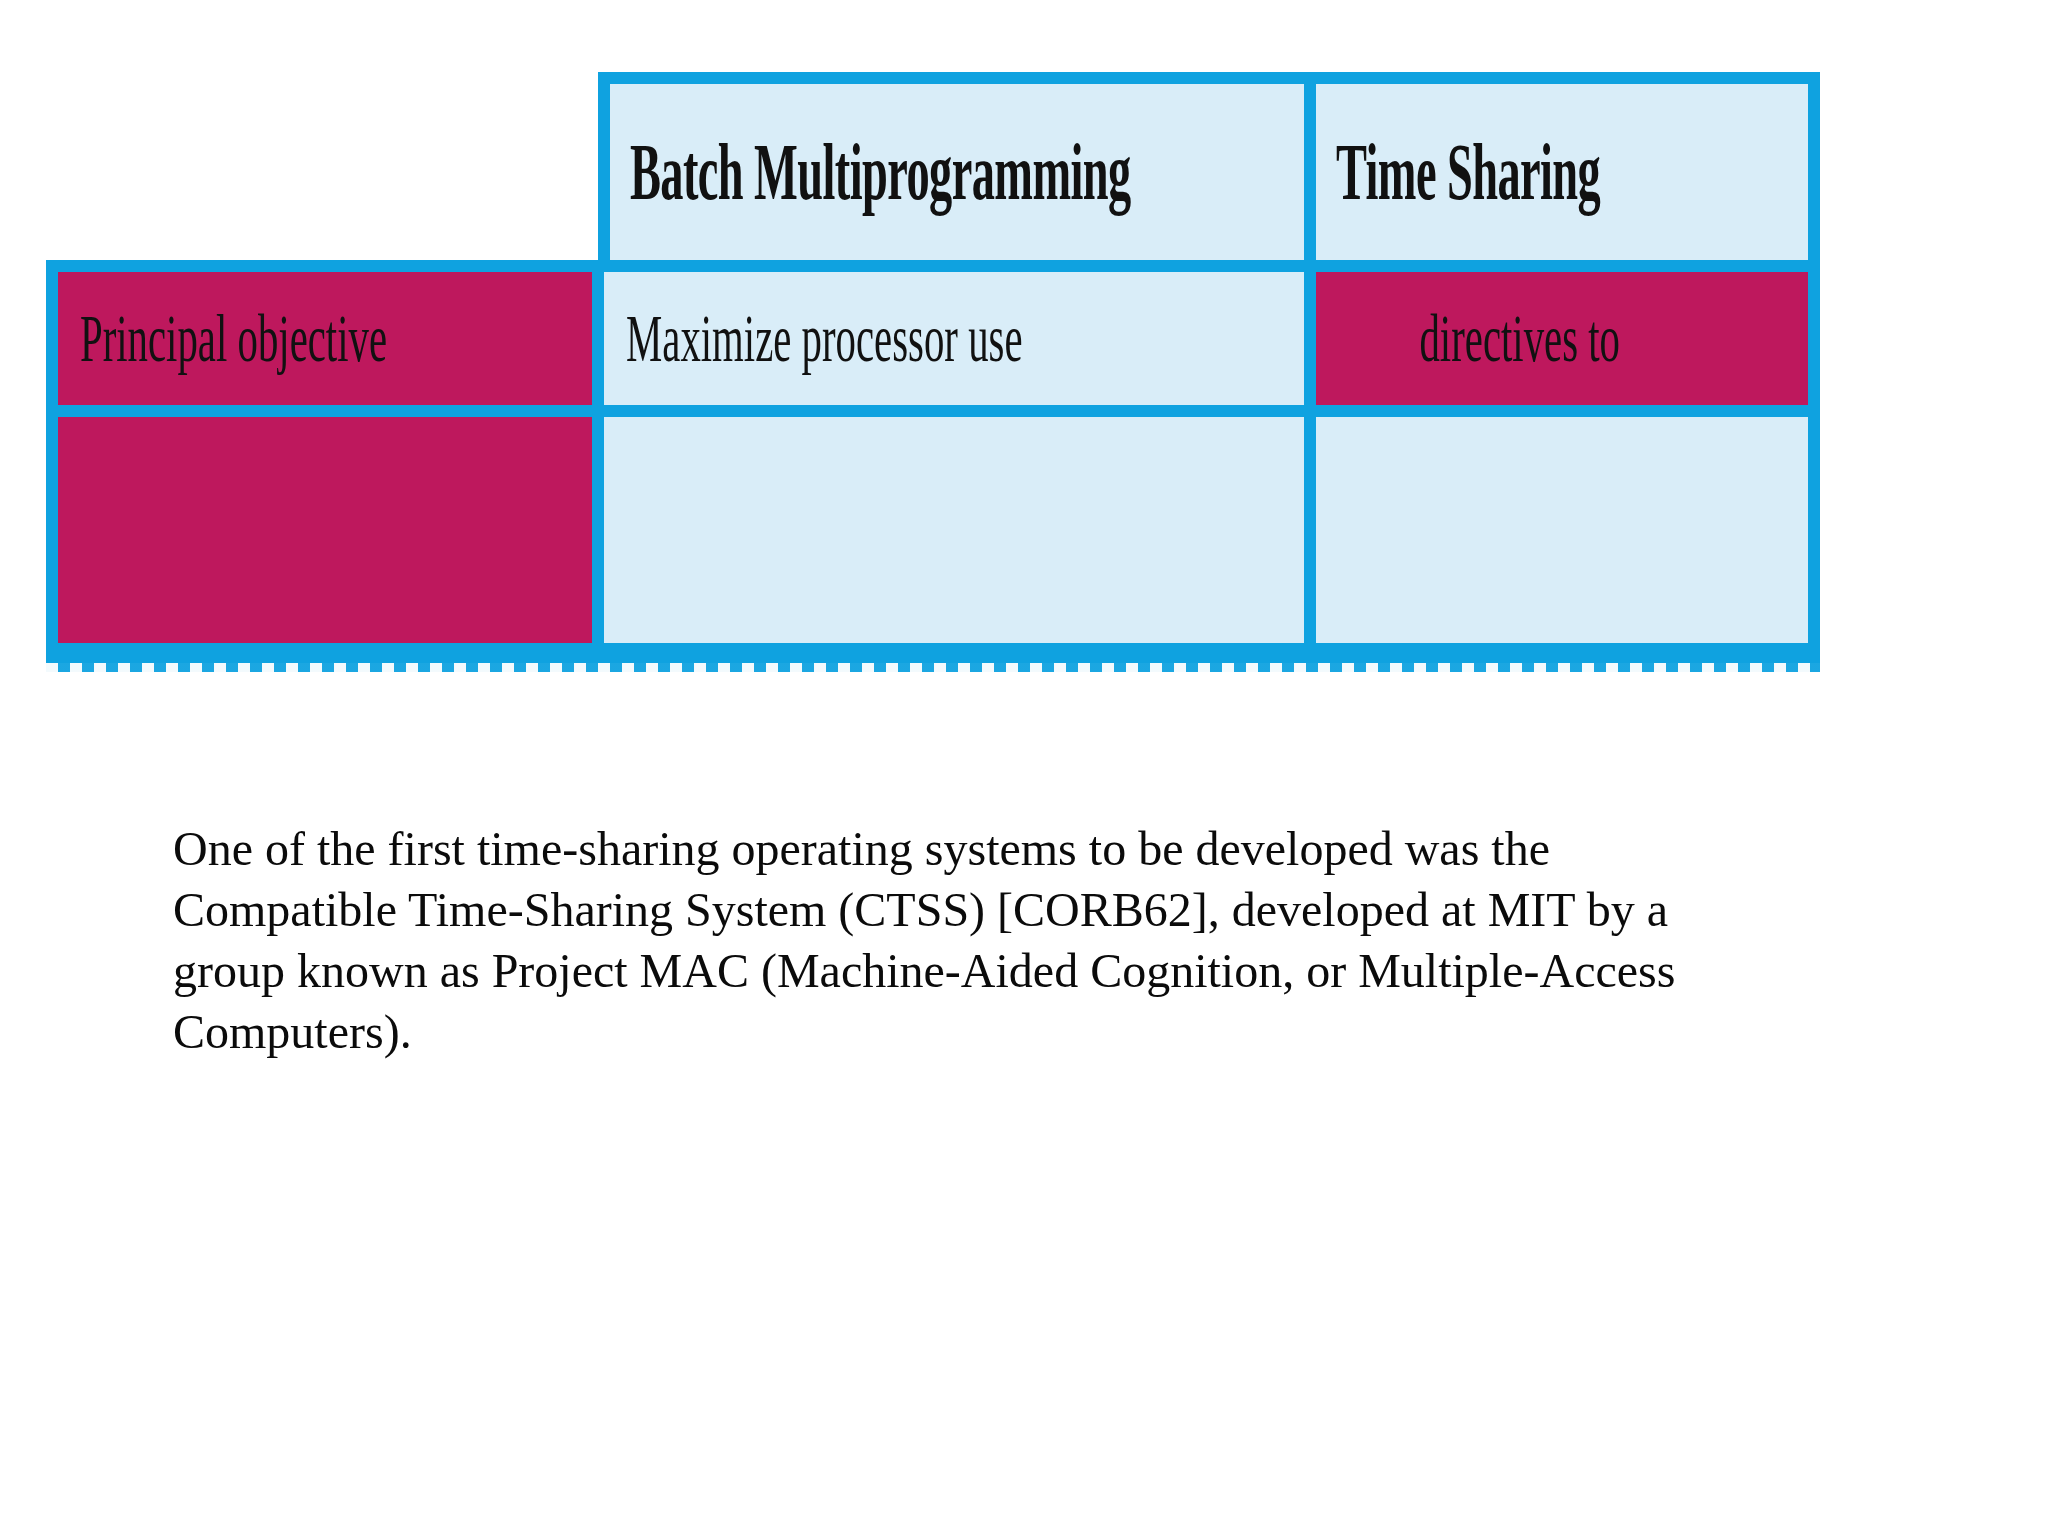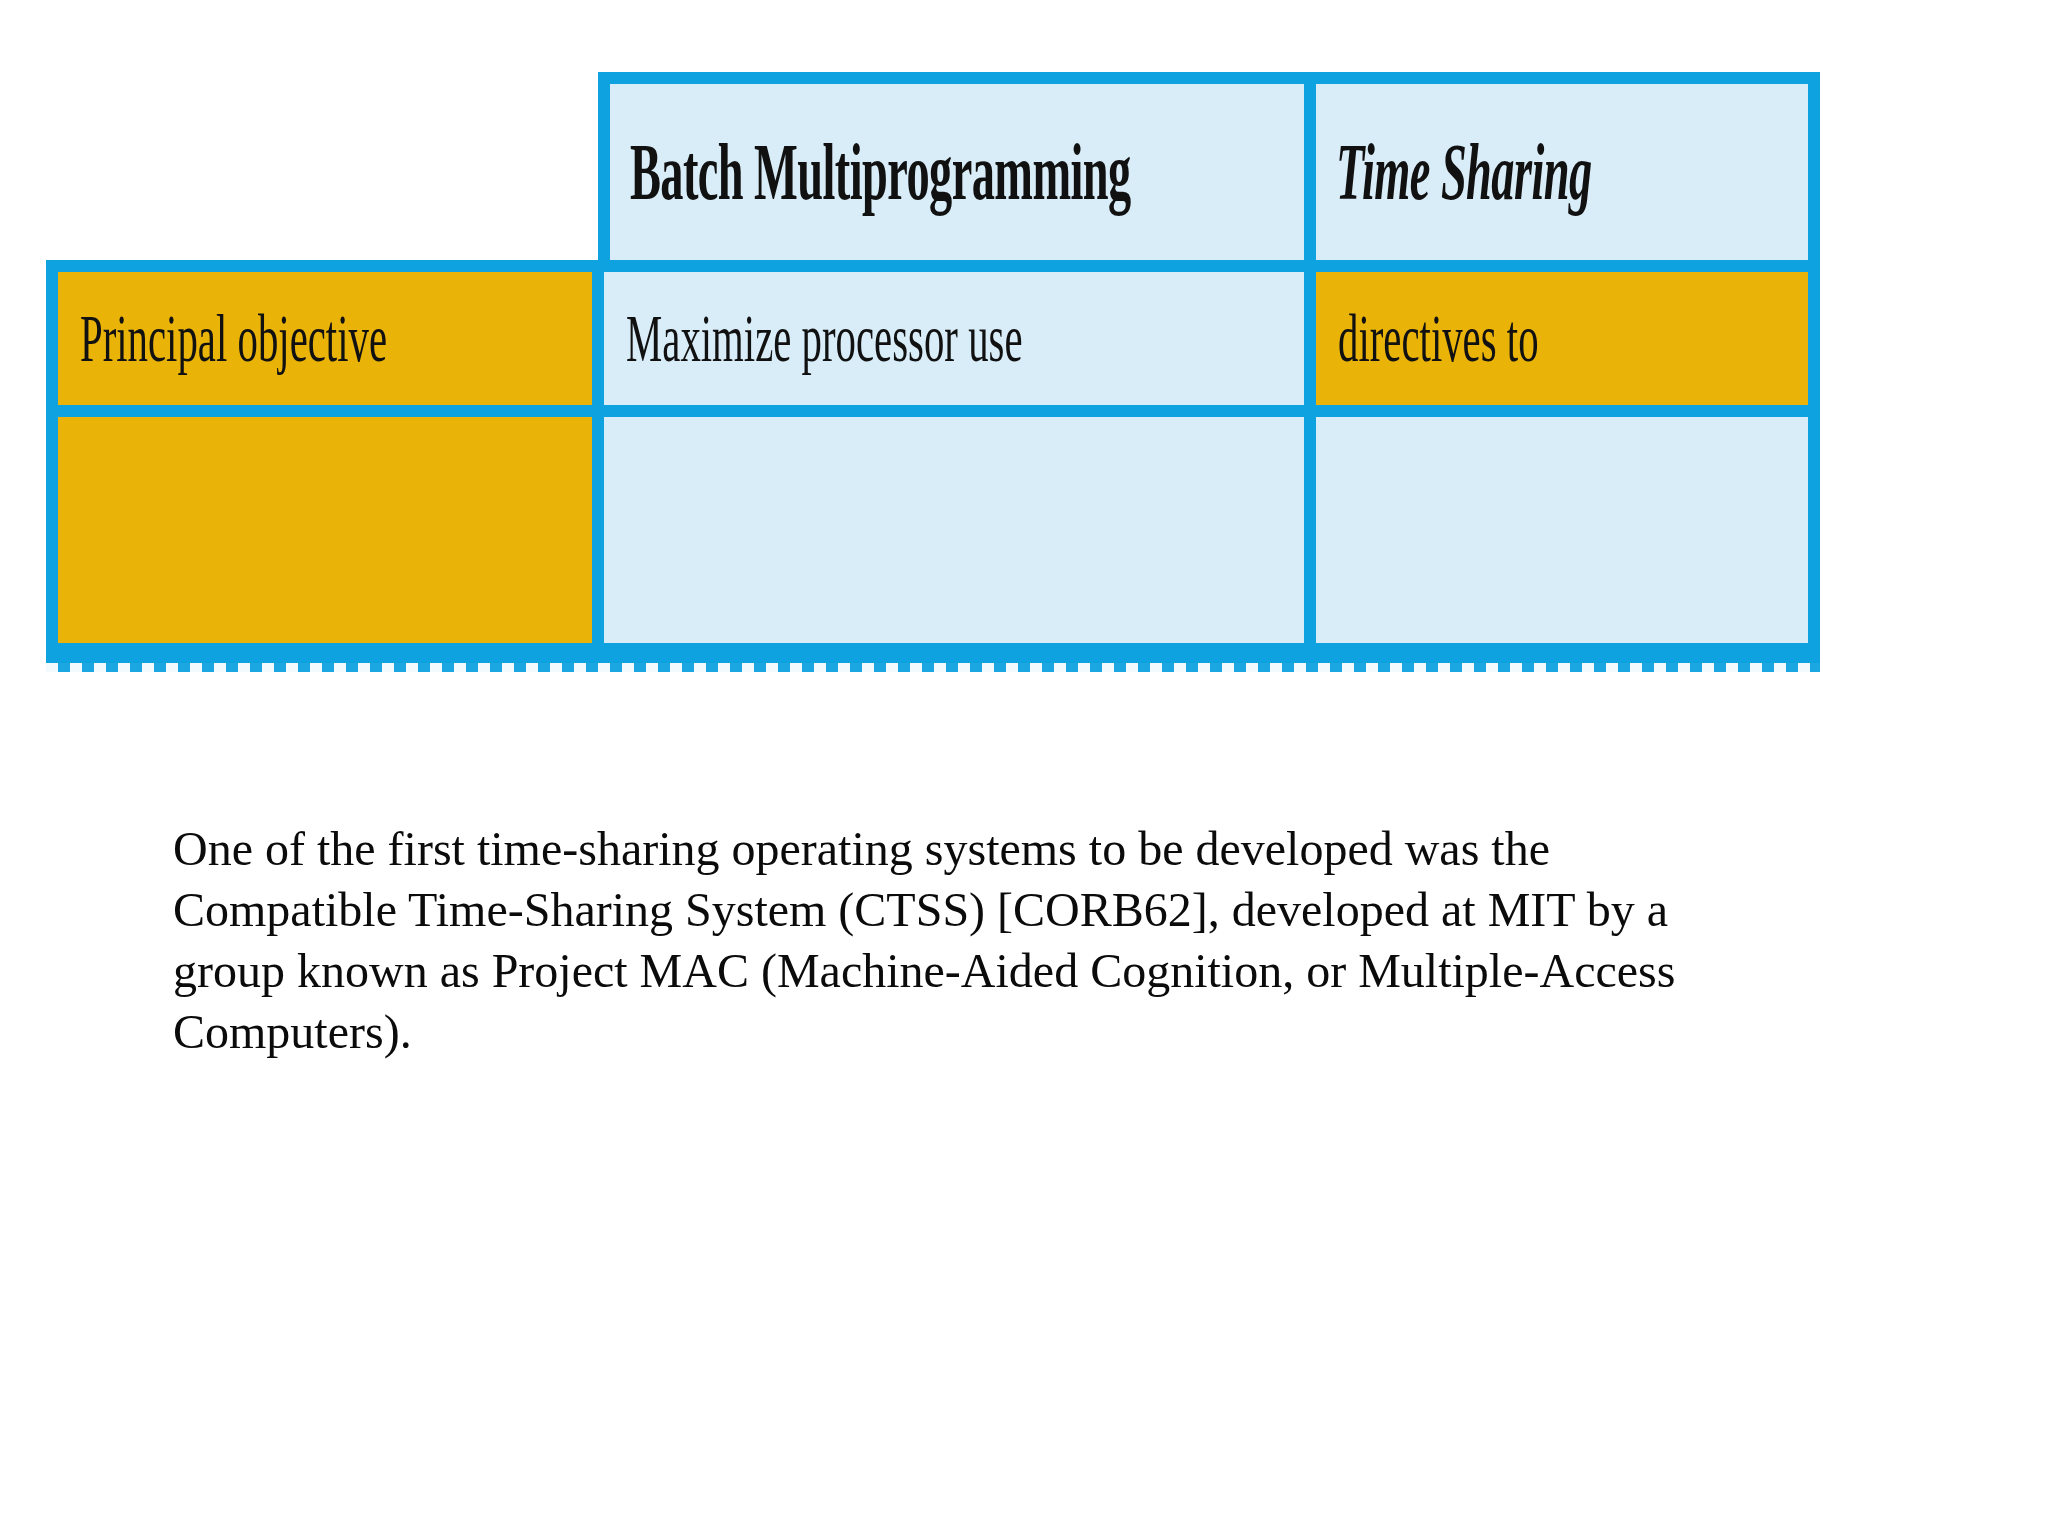--- a/index.html
+++ b/index.html
@@ -32,21 +32,21 @@
   }
   .tbl-header .hcell {
     background: #D9EDF8;
     display: flex;
     align-items: center;
     box-sizing: border-box;
     padding-left: 20px;
     overflow: hidden;
   }
   .hcell-batch { width: 694px; }
-  .hcell-time  { flex: 1; font-style: italic; }
+  .hcell-time  { flex: 1; }
 
   .hdr-text {
     font-weight: bold;
     font-size: 80px;
     letter-spacing: -1px;
     white-space: nowrap;
     transform: scaleX(0.58);
     transform-origin: left center;
     display: inline-block;
   }
@@ -70,21 +70,21 @@
     gap: 12px;
   }
   .cell {
     background: #D9EDF8;
     display: flex;
     align-items: center;
     box-sizing: border-box;
     padding-left: 22px;
     overflow: hidden;
   }
-  .cell.labelcol { background: #eab308; }
+  .cell.labelcol { background: #be185d; text-align: right; }
 
   .cell-text {
     font-size: 68px;
     line-height: 99px;
     white-space: pre-line;
     transform: scaleX(0.60);
     transform-origin: left center;
     display: inline-block;
   }
 

